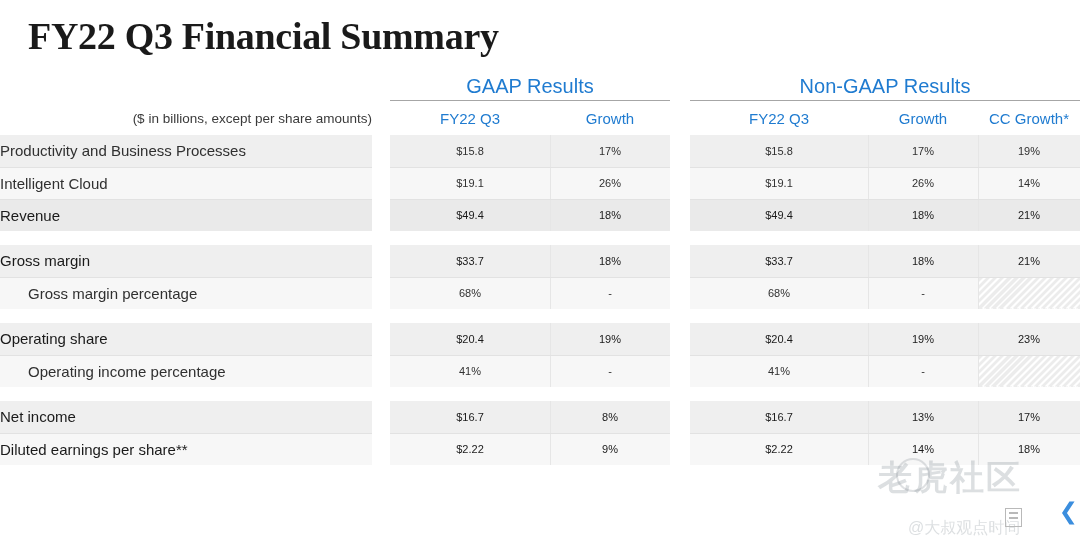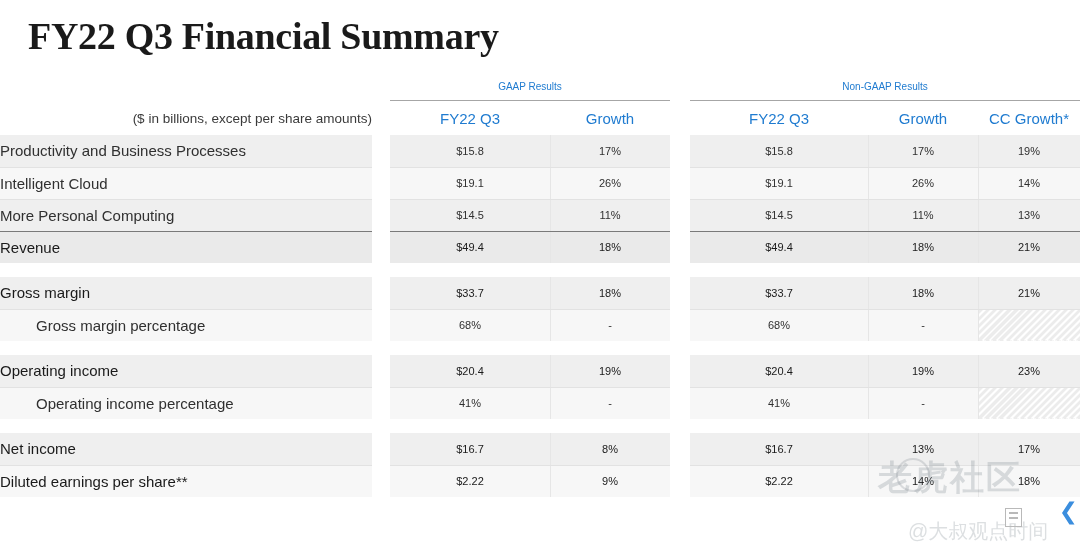--- a/index.html
+++ b/index.html
@@ -55,21 +55,21 @@
     padding: 0;
     font-weight: normal;
     vertical-align: middle;
   }
 
   
   .grp-head {
     height: 28px;
     text-align: center;
     color: #1f7bd0;
-    font-size: 10px;
+    font-size: 20px;
     font-weight: bold;
     vertical-align: bottom;
     padding-bottom: 3px;
   }
   .grp-rule {
     height: 1px;
     padding: 0;
   }
   .grp-rule > div {
     height: 1px;
@@ -97,21 +97,21 @@
   tr.data-row { height: 32px; }
   tr.data-row td { height: 28px; }
 
   .lbl {
     text-align: left;
     padding-left: 28px;
     font-size: 15px;
     color: #303030;
     white-space: nowrap;
   }
-  .lbl.sub { padding-left: 36px; }
+  .lbl.sub { padding-left: 28px; }
   .num {
     text-align: center;
     font-size: 11px;
     color: #303030;
   }
 
   
   .sh-a  { background: #efefef; }   
   .sh-b  { background: #f7f7f7; }   
   .sh-tot{ background: #eaeaea; }   
@@ -161,21 +161,21 @@
     width: 30px;
     height: 30px;
     border: 2px solid rgba(120,130,140,0.24);
     border-radius: 50%;
     pointer-events: none;
   }
   .wm-sub {
     position: absolute;
     left: 908px;
     top: 518px;
-    font-size: 20px;
+    font-size: 16px;
     color: rgba(140,148,156,0.30);
     white-space: nowrap;
     pointer-events: none;
   }
   .edge-chevron {
     position: absolute;
     right: 2px;
     top: 500px;
     font-size: 23px;
     color: #3b8ede;
@@ -270,30 +270,20 @@
     <td class="lbl sh-b sep-thin">Intelligent Cloud</td>
     <td class="gap"></td>
     <td class="num sh-b sep-thin">$19.1</td>
     <td class="num sh-b sep-thin vdiv-l">26%</td>
     <td class="gap"></td>
     <td class="num sh-b sep-thin">$19.1</td>
     <td class="num sh-b sep-thin vdiv-l">26%</td>
     <td class="num sh-b sep-thin vdiv-l">14%</td>
   </tr>
 
-  <tr class="data-row">
-    <td class="lbl sh-a">More Personal Computing</td>
-    <td class="gap"></td>
-    <td class="num sh-a">$14.5</td>
-    <td class="num sh-a vdiv-l">11%</td>
-    <td class="gap"></td>
-    <td class="num sh-a">$14.5</td>
-    <td class="num sh-a vdiv-l">11%</td>
-    <td class="num sh-a vdiv-l">13%</td>
-  </tr>
 
   <tr class="data-row bold">
     <td class="lbl sh-tot sep-heavy">Revenue</td>
     <td class="gap"></td>
     <td class="num sh-tot sep-heavy">$49.4</td>
     <td class="num sh-tot sep-heavy vdiv-l">18%</td>
     <td class="gap"></td>
     <td class="num sh-tot sep-heavy">$49.4</td>
     <td class="num sh-tot sep-heavy vdiv-l">18%</td>
     <td class="num sh-tot sep-heavy vdiv-l">21%</td>
@@ -337,21 +327,21 @@
           <td></td>
     <td></td>
           <td></td>
     <td></td>
           <td></td>
     <td></td>
           <td></td>
   </tr>
 
   <tr class="data-row bold">
-    <td class="lbl sh-a sep-thin">Operating income</td>
+    <td class="lbl sh-a sep-thin">Operating share</td>
     <td class="gap"></td>
     <td class="num sh-a sep-thin">$20.4</td>
     <td class="num sh-a sep-thin vdiv-l">19%</td>
     <td class="gap"></td>
     <td class="num sh-a sep-thin">$20.4</td>
     <td class="num sh-a sep-thin vdiv-l">19%</td>
     <td class="num sh-a sep-thin vdiv-l">23%</td>
   </tr>
 
   <tr class="data-row">

